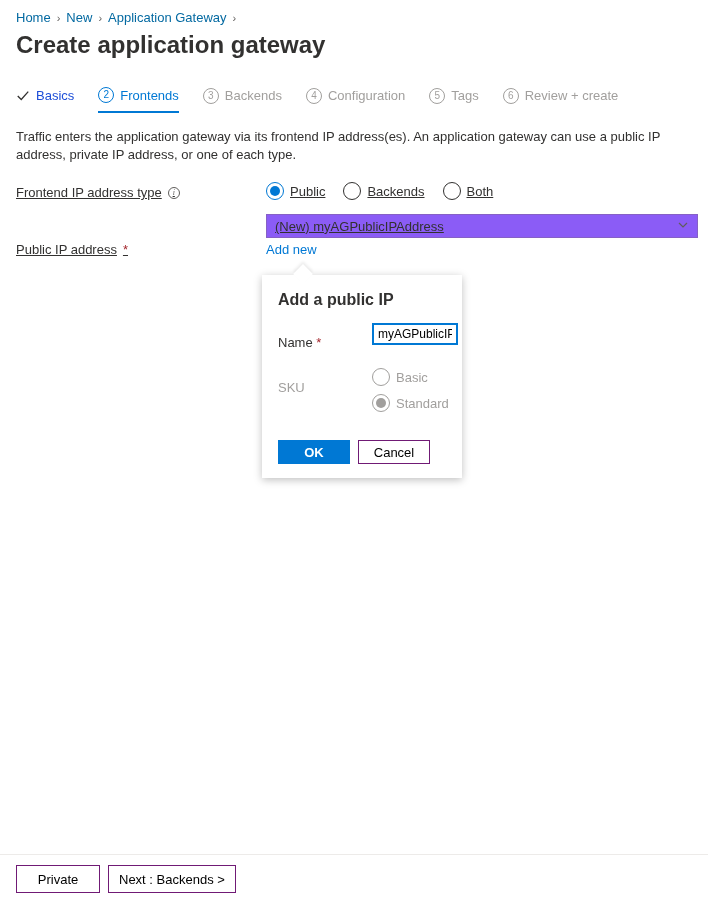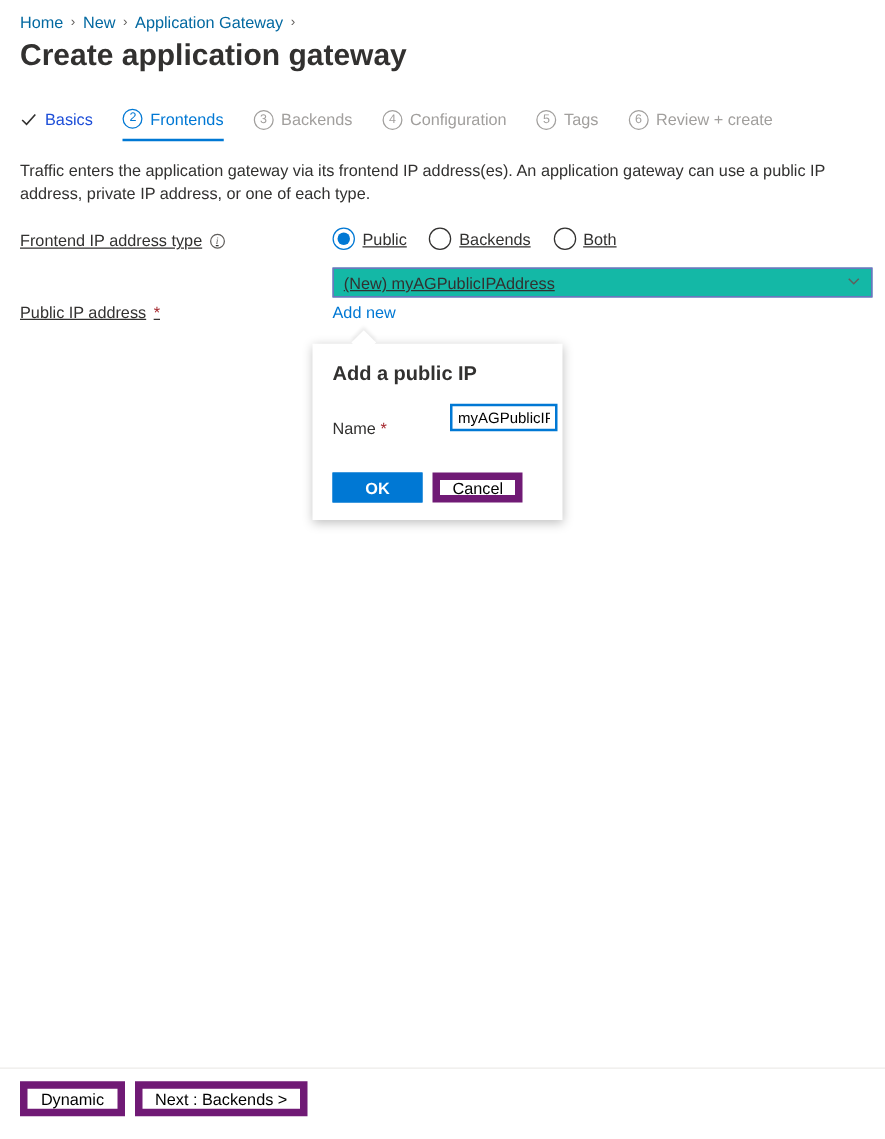--- a/index.html
+++ b/index.html
@@ -145,37 +145,37 @@
   .select {
     border: 1px solid #8661c5;
     height: 24px;
     display: flex;
     align-items: center;
     justify-content: space-between;
     padding: 0 8px;
     font-size: 13px;
     cursor: pointer;
     width: 432px;
-    background: #14b8a6;
+    background: #8b5cf6;
   }
   .select .chev-down {
     font-size: 10px;
     color: #605e5c;
   }
   .link {
     color: #0078d4;
     font-size: 13px;
     cursor: pointer;
     margin-top: 4px;
     display: inline-block;
   }
   
   .flyout {
     position: absolute;
-    left: 250px;
+    left: 262px;
     top: 275px;
     width: 200px;
     background: #fff;
     box-shadow: 0 2px 8px rgba(0,0,0,.25);
     padding: 16px 16px 14px 16px;
   }
   .flyout::before {
     content: "";
     position: absolute;
     top: -8px;
@@ -218,21 +218,21 @@
   .fly-radios { display:flex; flex-direction:column; gap:8px;}
   .fly-buttons {
     display: flex;
     gap: 8px;
     margin-top: 28px;
   }
   .btn {
     height: 24px;
     min-width: 72px;
     font-size: 13px;
-    border: 6px solid #701a75;
+    border: 1px solid #701a75;
     background: #fff;
     cursor: pointer;
     display:inline-flex; align-items:center; justify-content:center;
     padding: 0 10px;
     font-family: inherit;
   }
   .btn.primary {
     background: #0078d4;
     border-color: #0078d4;
     color: #fff;
@@ -348,24 +348,37 @@
   <div class="fly-row">
     <div class="fly-label">
       <span>Name</span>
       <span class="req">*</span>
     </div>
     <div class="fly-control">
       <input class="fly-input" value="myAGPublicIPAddress" style="">
     </div>
   </div>
 
+  <div class="fly-row">
+    <div class="fly-label dim">SKU</div>
+    <div class="fly-control fly-radios">
+      <div class="radio disabled">
+        <span class="radio-circle"></span>
+        <span>Basic</span>
+      </div>
+      <div class="radio disabled selected">
+        <span class="radio-circle"></span>
+        <span>Standard</span>
+      </div>
+    </div>
+  </div>
 
 
   <div class="fly-buttons">
     <button class="btn primary">OK</button>
     <button class="btn">Cancel</button>
   </div>
 </div>
 
 <div class="footer">
-  <button class="btn">Dynamic</button>
+  <button class="btn">Private</button>
   <button class="btn">Next : Backends &gt;</button>
 </div>
 
 </body></html>

